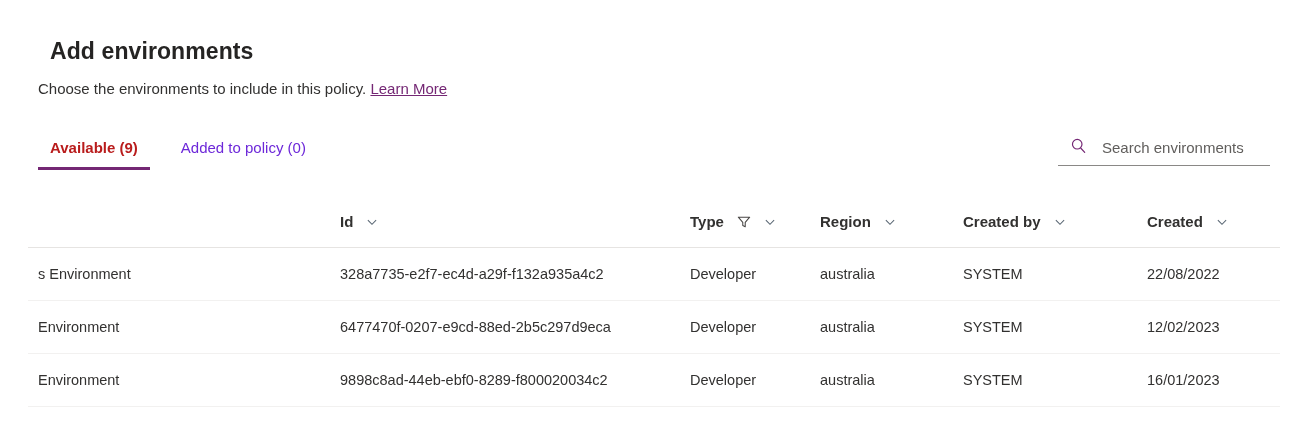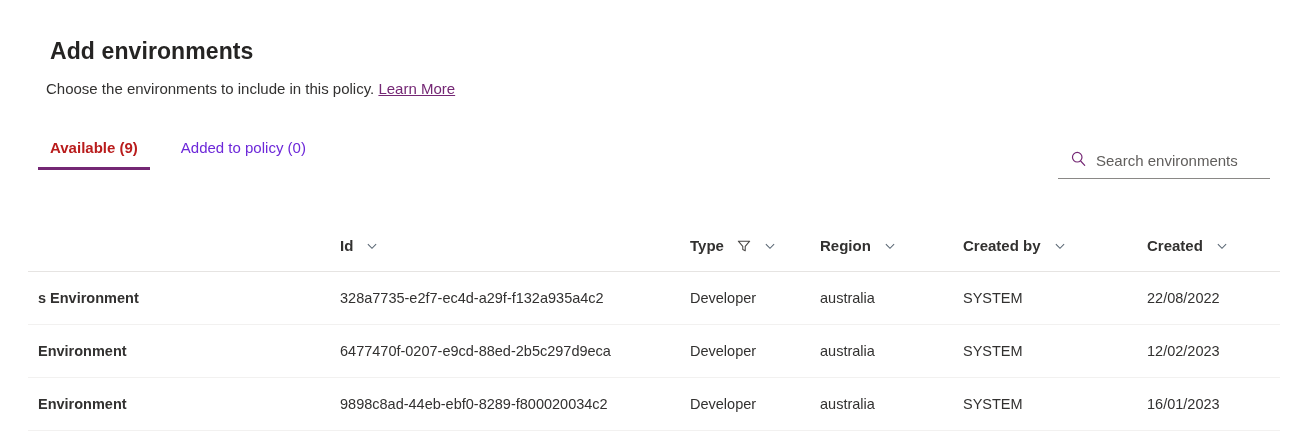--- a/index.html
+++ b/index.html
@@ -17,21 +17,21 @@
   .page-title {
     font-size: 23px;
     font-weight: 600;
     color: #252423;
     letter-spacing: 0.1px;
     margin: 0 0 15px 12px;
   }
   .page-subtitle {
     font-size: 15px;
     color: #323130;
-    margin: 8px;
+    margin: 0;
   }
   .learn-more {
     color: #742774;
     text-decoration: underline;
     cursor: pointer;
   }
 
   
   .tabs {
     display: flex;
@@ -49,26 +49,26 @@
   .tab + .tab { margin-left: 19px; }
   .tab.active {
     font-weight: 700;
     color: #b91c1c;
     border-bottom-color: #742774;
   }
 
   
   .searchbox {
     position: absolute;
-    top: 146px;
+    top: 133px;
     right: 27px;
     width: 212px;
     display: flex;
     align-items: center;
-    gap: 9px;
+    gap: 15px;
     border-bottom: 1px solid #8a8886;
     padding: 4px 2px 7px 12px;
   }
   .searchbox svg { flex: 0 0 auto; }
   .searchbox input {
     border: none;
     outline: none;
     padding: 0;
     width: 100%;
     font-family: "Liberation Sans", sans-serif;
@@ -95,31 +95,31 @@
   .env-table th {
     text-align: left;
     font-size: 15px;
     font-weight: 700;
     color: #323130;
     padding: 10px 8px 17px 0;
     border-bottom: 1px solid #e6e4e2;
     white-space: nowrap;
     cursor: pointer;
   }
-  .env-table th .hdr-inner { display: inline-flex; align-items: center; gap: 13px; margin-top: 24px; }
+  .env-table th .hdr-inner { display: inline-flex; align-items: center; gap: 13px; }
   .env-table td {
     font-size: 14.5px;
     color: #323130;
     padding: 18px 8px 18px 0;
     border-bottom: 1px solid #f2f1f0;
     white-space: nowrap;
     overflow: hidden;
     text-overflow: ellipsis;
   }
-  .env-table td.cell-name, .env-table th.col-name { padding-left: 10px; font-weight: bold; }
+  .env-table td.cell-name, .env-table th.col-name { padding-left: 10px; }
   .env-table tr { cursor: pointer; }
 
   .icon-chevron svg, .icon-funnel svg { display: block; }
 </style>
 </head>
 <body>
 
 <div class="page">
 
   <h1 class="page-title">Add environments</h1>

